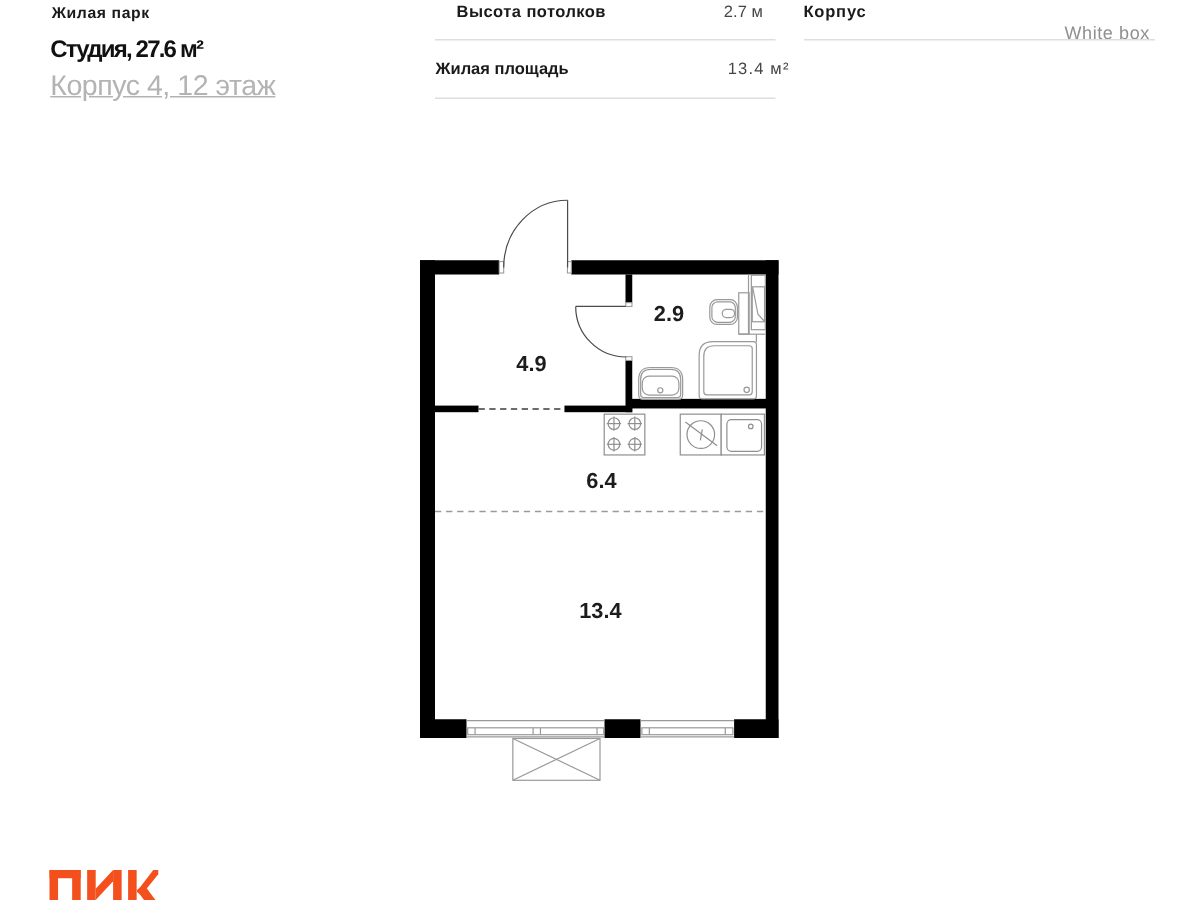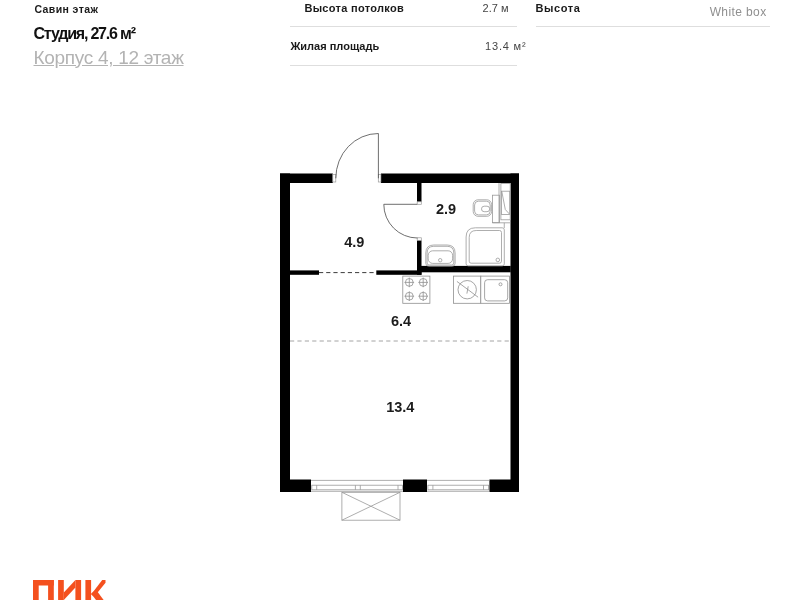--- a/index.html
+++ b/index.html
@@ -2,33 +2,33 @@
 <html><head>
 <meta charset="utf-8">
 <style>
   html,body{margin:0;padding:0;}
   body{width:800px;height:600px;background:#ffffff;font-family:"Liberation Sans",sans-serif;position:relative;overflow:hidden;}
   .abs{position:absolute;line-height:1;}
 </style>
 </head>
 <body>
 
-  <div class="abs" style="left:34.5px;top:3.8px;font-size:10.5px;font-weight:700;color:#1a1a1a;letter-spacing:0.4px;">Савин этаж</div>
+  <div class="abs" style="left:34.5px;top:3.8px;font-size:10.5px;font-weight:700;color:#1a1a1a;letter-spacing:0.4px;">Жилая парк</div>
   <div class="abs" style="left:33.5px;top:26px;font-size:16px;font-weight:700;color:#111;letter-spacing:-1.2px;">Студия, 27.6 м²</div>
   <div class="abs" style="left:33.5px;top:47.8px;font-size:19px;font-weight:400;color:#b3b3b3;letter-spacing:-0.3px;text-decoration:underline;">Корпус 4, 12 этаж</div>
 
   <div class="abs" style="left:290.4px;top:3.2px;font-size:11px;font-weight:700;color:#1a1a1a;letter-spacing:0.3px;margin-left:14px;">Высота потолков</div>
   <div class="abs" style="left:279px;top:3.2px;width:229.5px;text-align:right;font-size:11px;color:#454545;">2.7 м</div>
   <div class="abs" style="left:290.4px;top:26.4px;width:227px;height:1px;background:#dedede;"></div>
   <div class="abs" style="left:290.4px;top:41.2px;font-size:11px;font-weight:700;color:#1a1a1a;">Жилая площадь</div>
   <div class="abs" style="left:290.4px;top:41.2px;width:236px;text-align:right;font-size:11px;color:#454545;letter-spacing:0.8px;">13.4 м²</div>
   <div class="abs" style="left:290.4px;top:65.1px;width:227px;height:1px;background:#dedede;"></div>
 
-  <div class="abs" style="left:535.6px;top:3.2px;font-size:11px;font-weight:700;color:#1a1a1a;letter-spacing:0.55px;">Высота</div>
-  <div class="abs" style="left:535.6px;top:6px;width:231px;text-align:right;font-size:12px;color:#8f8f8f;letter-spacing:0.4px;">White box</div>
+  <div class="abs" style="left:535.6px;top:3.2px;font-size:11px;font-weight:700;color:#1a1a1a;letter-spacing:0.55px;">Корпус</div>
+  <div class="abs" style="left:535.6px;top:16px;width:231px;text-align:right;font-size:12px;color:#8f8f8f;letter-spacing:0.4px;">White box</div>
   <div class="abs" style="left:535.6px;top:26.4px;width:234px;height:1px;background:#dedede;"></div>
 
   <svg class="abs" style="left:0;top:0;" width="800" height="600" viewBox="0 0 800 600">
     <g fill="#000000" stroke="none">
 
       <rect x="280" y="173.5" width="10" height="318.5"></rect>
       <rect x="280" y="173.5" width="52.8" height="9.5"></rect>
       <rect x="380.9" y="173.5" width="138.1" height="9.5"></rect>
       <rect x="510.5" y="173.5" width="8.5" height="318.5"></rect>
       <rect x="280" y="479.5" width="31" height="12.5"></rect>

